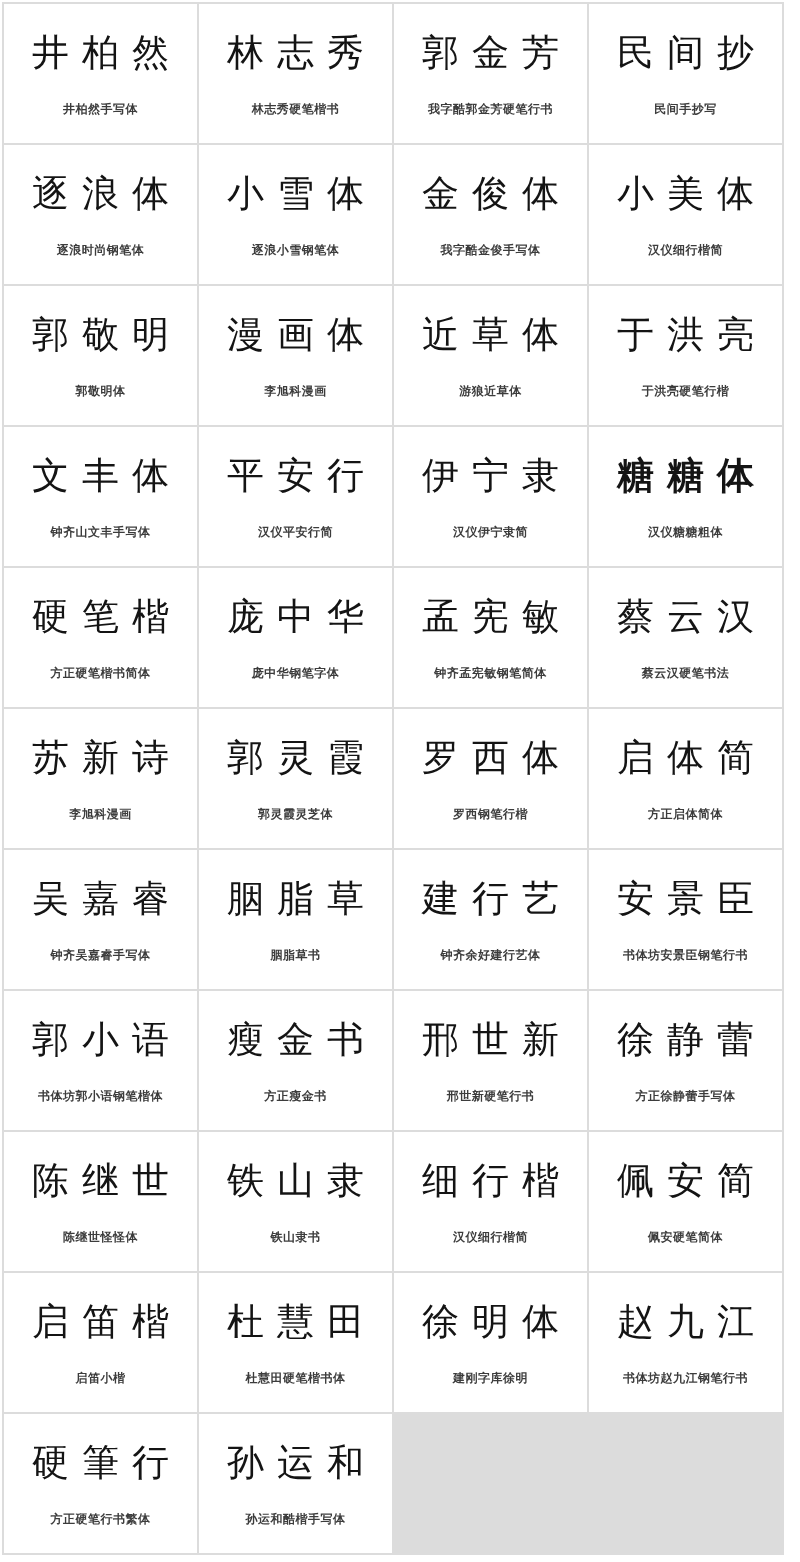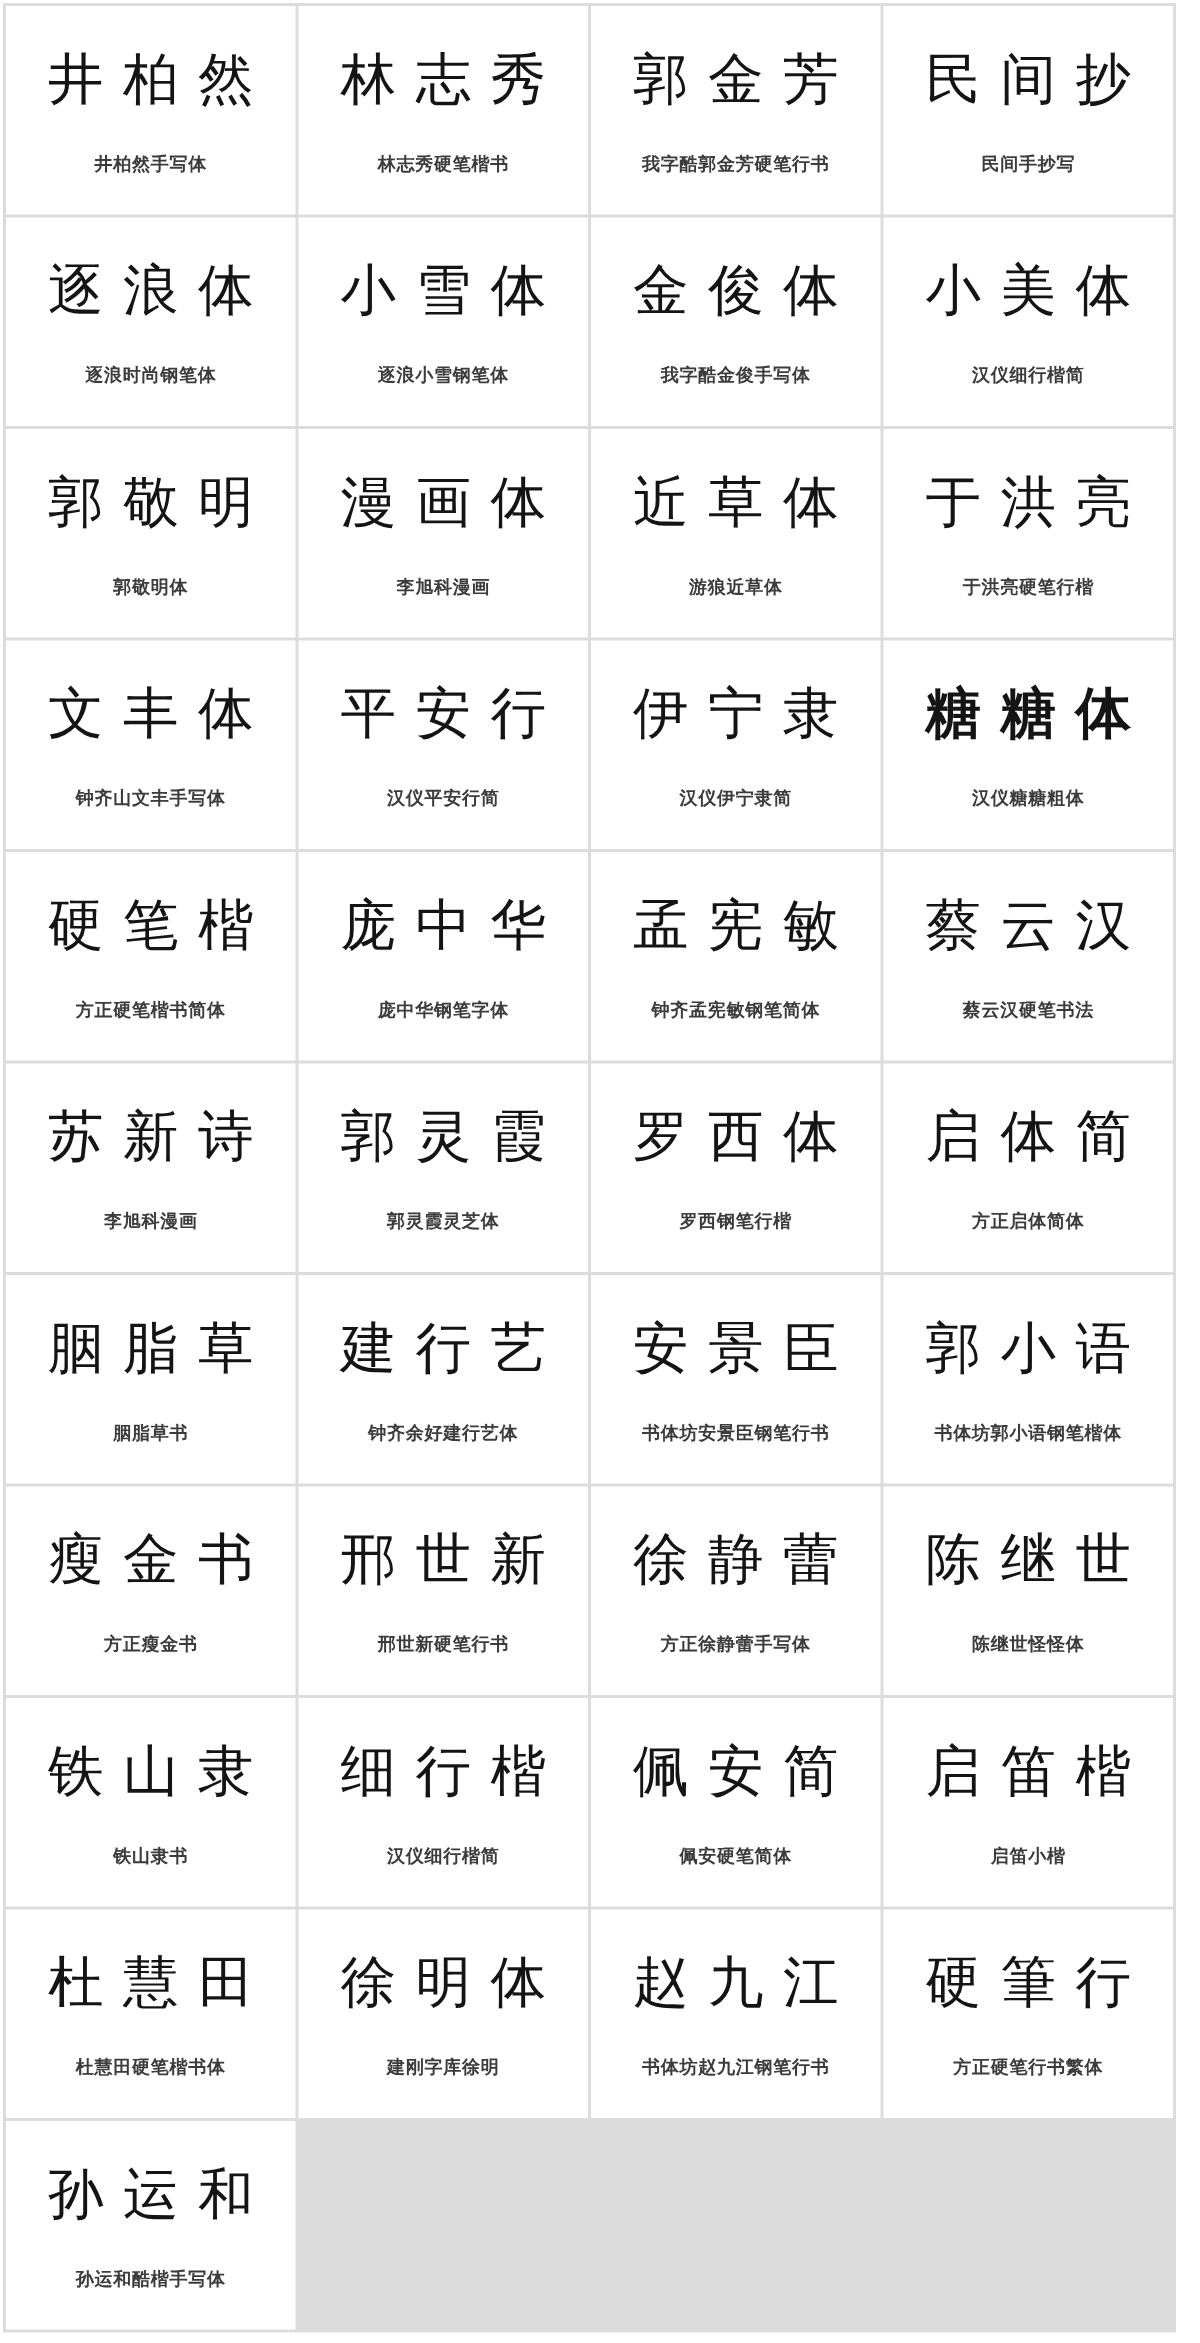--- a/index.html
+++ b/index.html
@@ -174,20 +174,24 @@
   <div class="cell">
     <div class="sample">罗西体</div>
     <div class="caption">罗西钢笔行楷</div>
   </div>
 
   <div class="cell">
     <div class="sample">启体简</div>
     <div class="caption">方正启体简体</div>
   </div>
 
+  <div class="cell">
+    <div class="sample">吴嘉睿</div>
+    <div class="caption">钟齐吴嘉睿手写体</div>
+  </div>
 
   <div class="cell">
     <div class="sample">胭脂草</div>
     <div class="caption">胭脂草书</div>
   </div>
 
 
   <div class="cell">
     <div class="sample">建行艺</div>
     <div class="caption">钟齐余好建行艺体</div>

